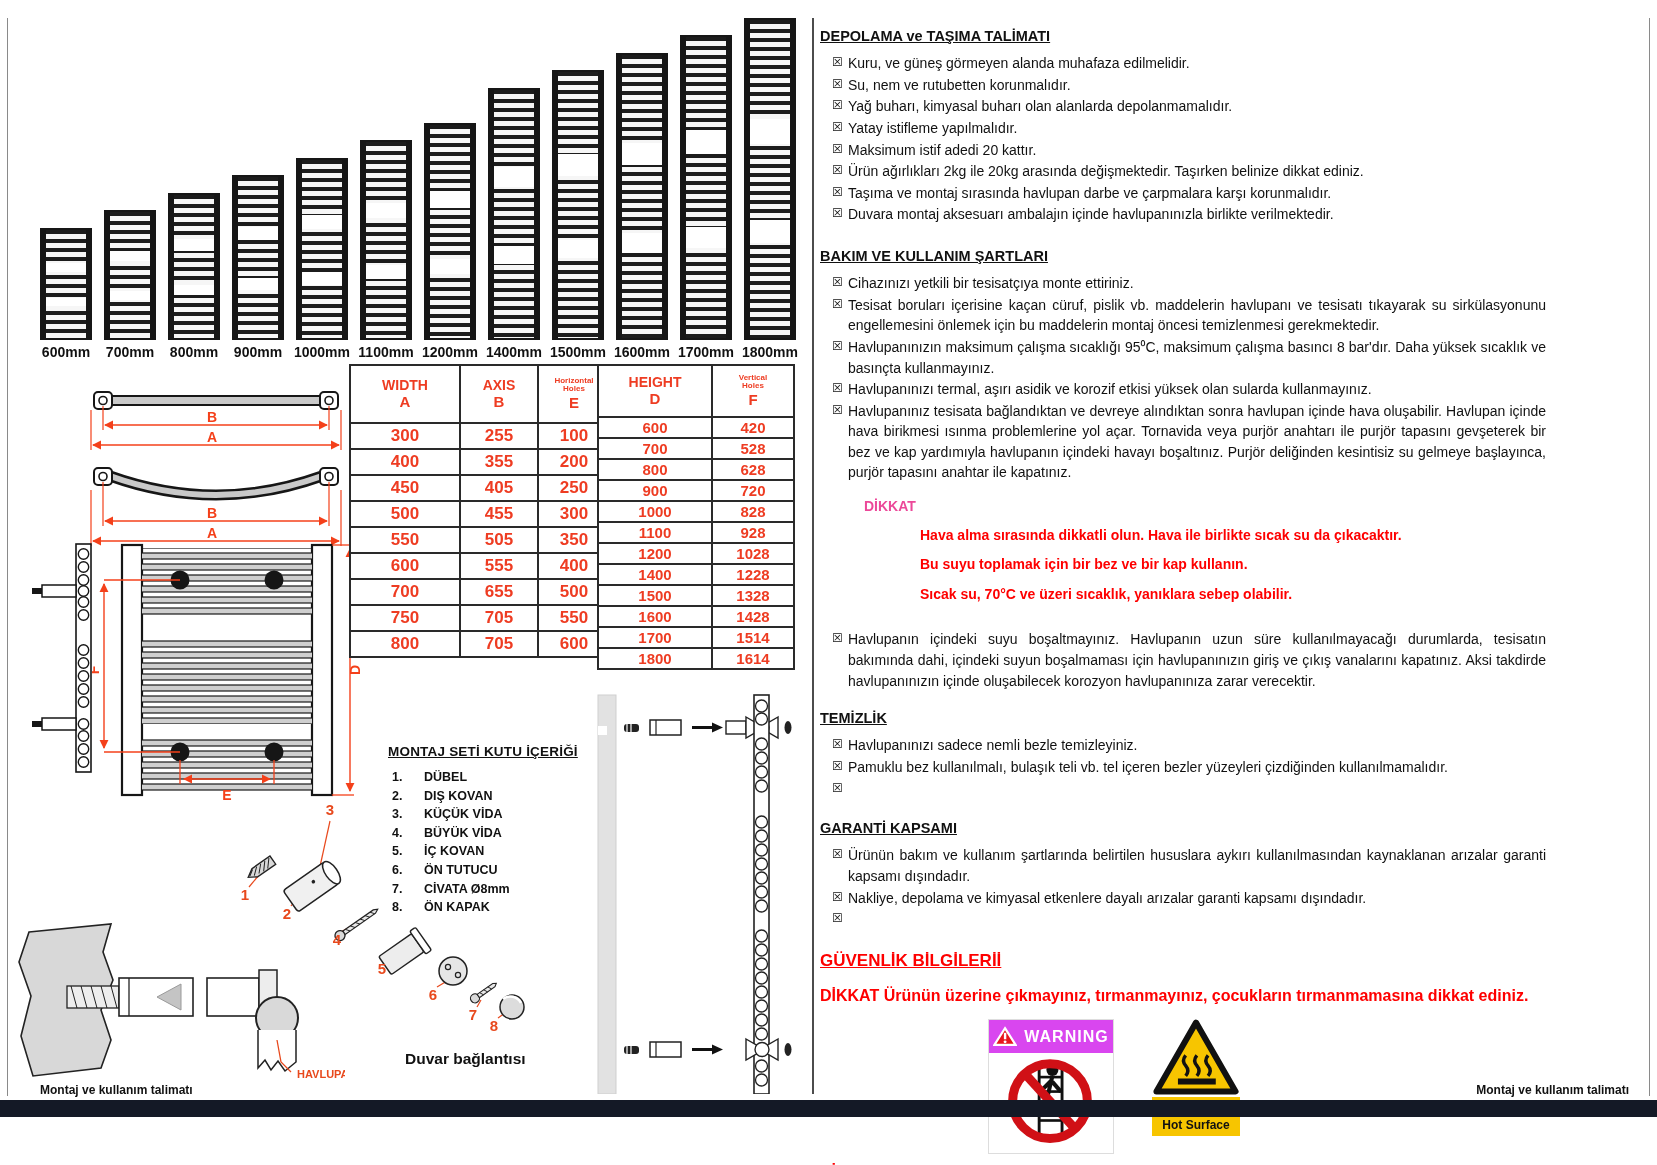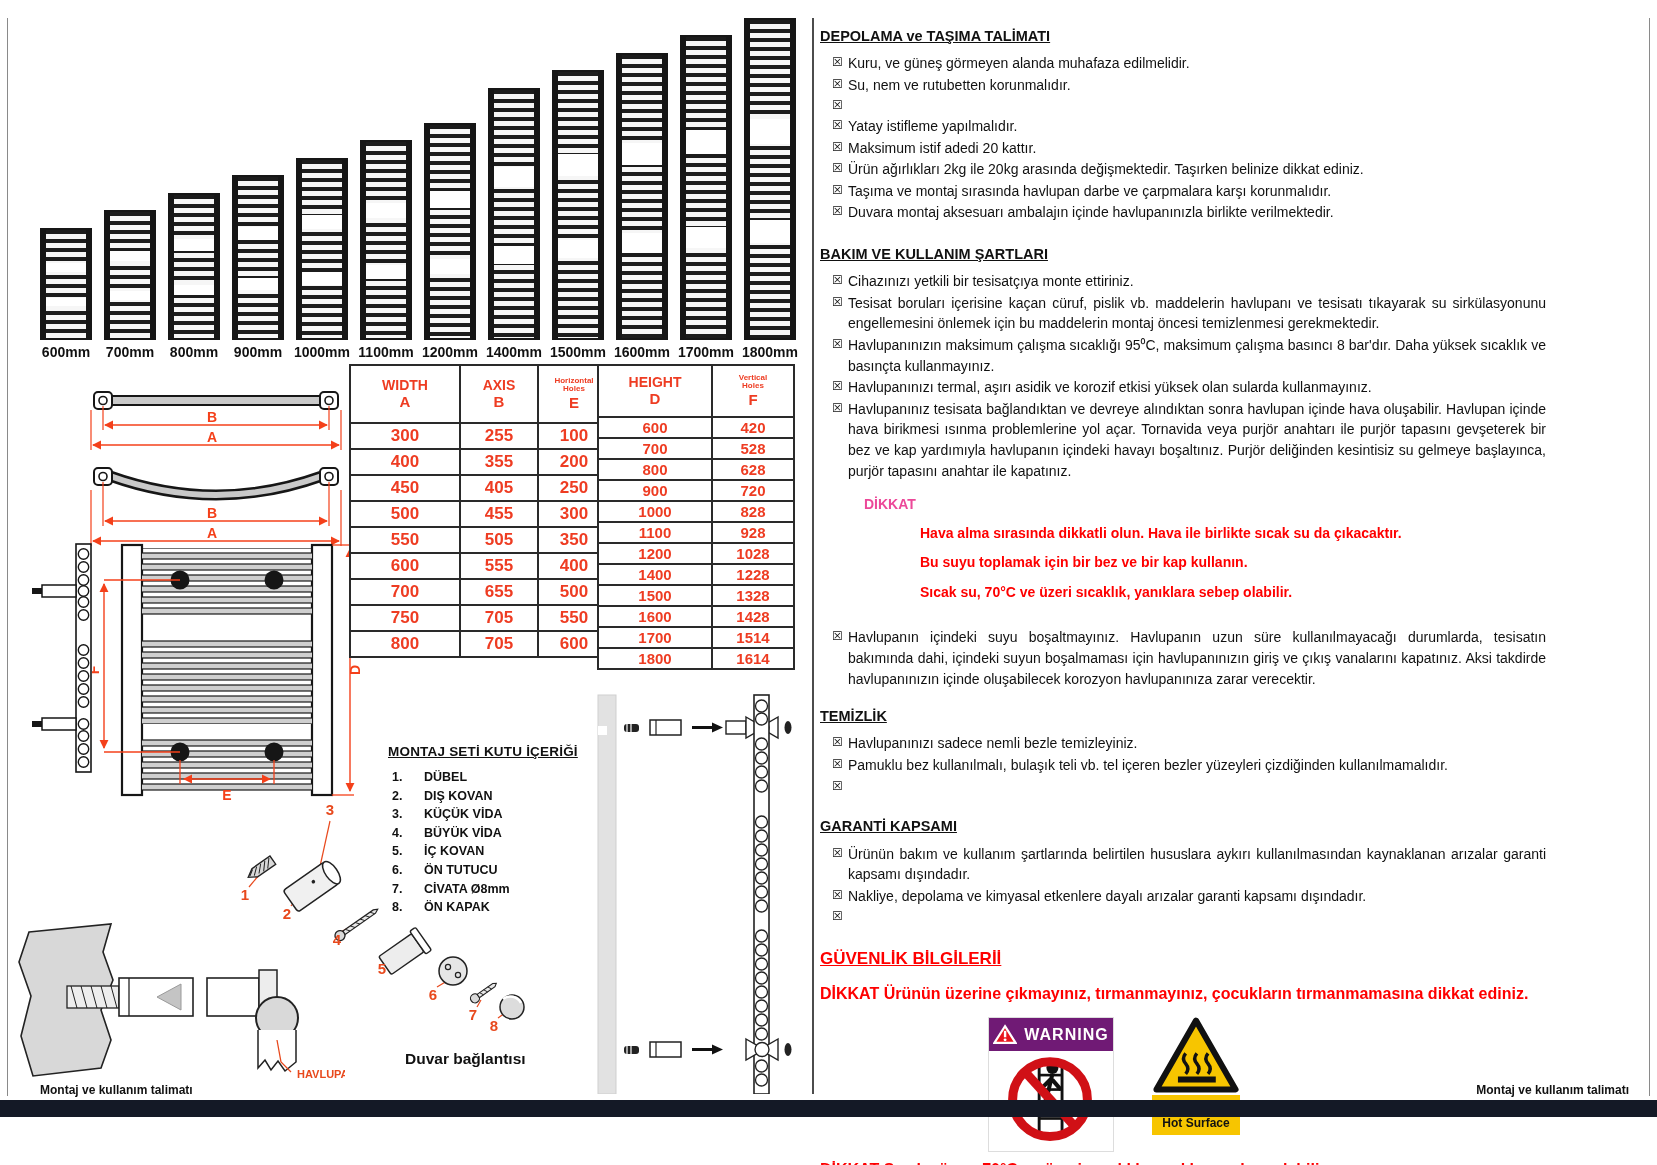--- a/index.html
+++ b/index.html
@@ -52,21 +52,21 @@
   .btxt{text-align:justify;}
   .gap16{height:16px;} .gap12{height:12px;} .gap20{height:20px;}
   .dikkat-title{color:#ec4899;font-weight:bold;margin-left:44px;margin-bottom:8px;}
   .dikkat-line{color:#fe0000;font-weight:bold;margin-left:100px;margin-bottom:9px;}
   .red-head{color:#fe0000;font-weight:bold;font-size:17px;text-decoration:underline;margin-bottom:10px;}
   .red-line{color:#fe0000;font-weight:bold;font-size:16px;}
 
   
   #signs-row{display:flex;gap:38px;margin:12px 0 6px 168px;align-items:flex-start;}
   #warning-sign{width:124px;border:1px solid #ddd;background:#fff;}
-  #warning-banner{background:#701a75;height:33px;display:flex;align-items:center;justify-content:center;gap:7px;}
+  #warning-banner{background:#d946ef;height:33px;display:flex;align-items:center;justify-content:center;gap:7px;}
   #warning-banner .wtxt{color:#fff;font-weight:bold;font-size:16px;letter-spacing:1px;}
   #caution-sign{width:88px;display:flex;flex-direction:column;align-items:center;}
   #caution-box{background:#f7c500;width:88px;text-align:center;padding:2px 0 4px 0;margin-top:2px;}
   #caution-line1{font-weight:bold;font-size:19px;line-height:1.05;}
   #caution-line2{font-weight:bold;font-size:12px;line-height:1.1;}
 
   
   #footer-left{position:absolute;left:40px;top:1083px;font-size:12px;font-weight:bold;}
   #footer-right{position:absolute;right:28px;top:1083px;font-size:12px;font-weight:bold;}
   #bottom-bar{position:absolute;left:0;top:1100px;width:1657px;height:17px;background:#141926;}
@@ -586,20 +586,21 @@
           <div class="bitem">
           <span class="bx">☒</span>
           <span class="btxt">Kuru, ve güneş görmeyen alanda muhafaza edilmelidir.</span>
         </div>
           <div class="bitem">
           <span class="bx">☒</span>
           <span class="btxt">Su, nem ve rutubetten korunmalıdır.</span>
         </div>
           <div class="bitem">
           <span class="bx">☒</span>
+          <span class="btxt">Yağ buharı, kimyasal buharı olan alanlarda depolanmamalıdır.</span>
         </div>
           <div class="bitem">
           <span class="bx">☒</span>
           <span class="btxt">Yatay istifleme yapılmalıdır.</span>
         </div>
           <div class="bitem">
           <span class="bx">☒</span>
           <span class="btxt">Maksimum istif adedi 20 kattır.</span>
         </div>
           <div class="bitem">

